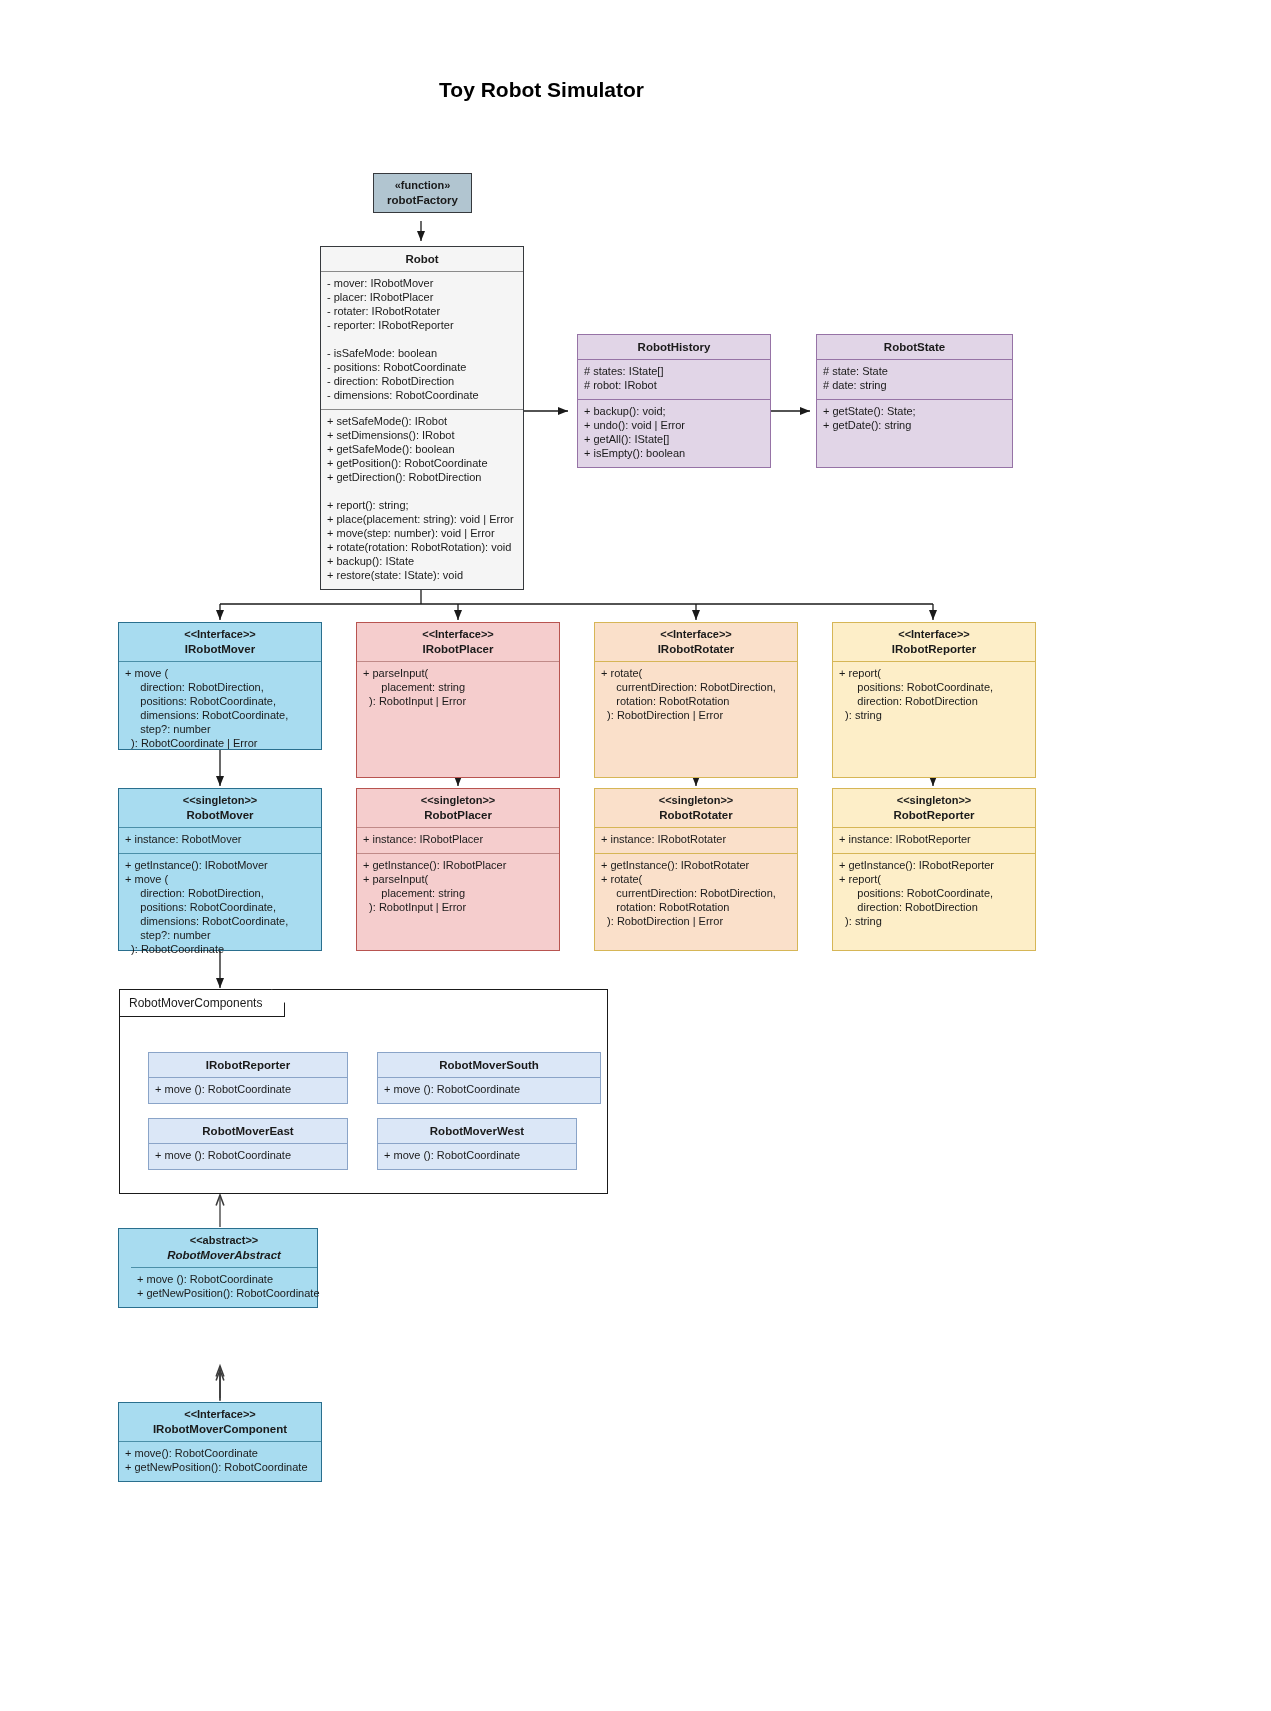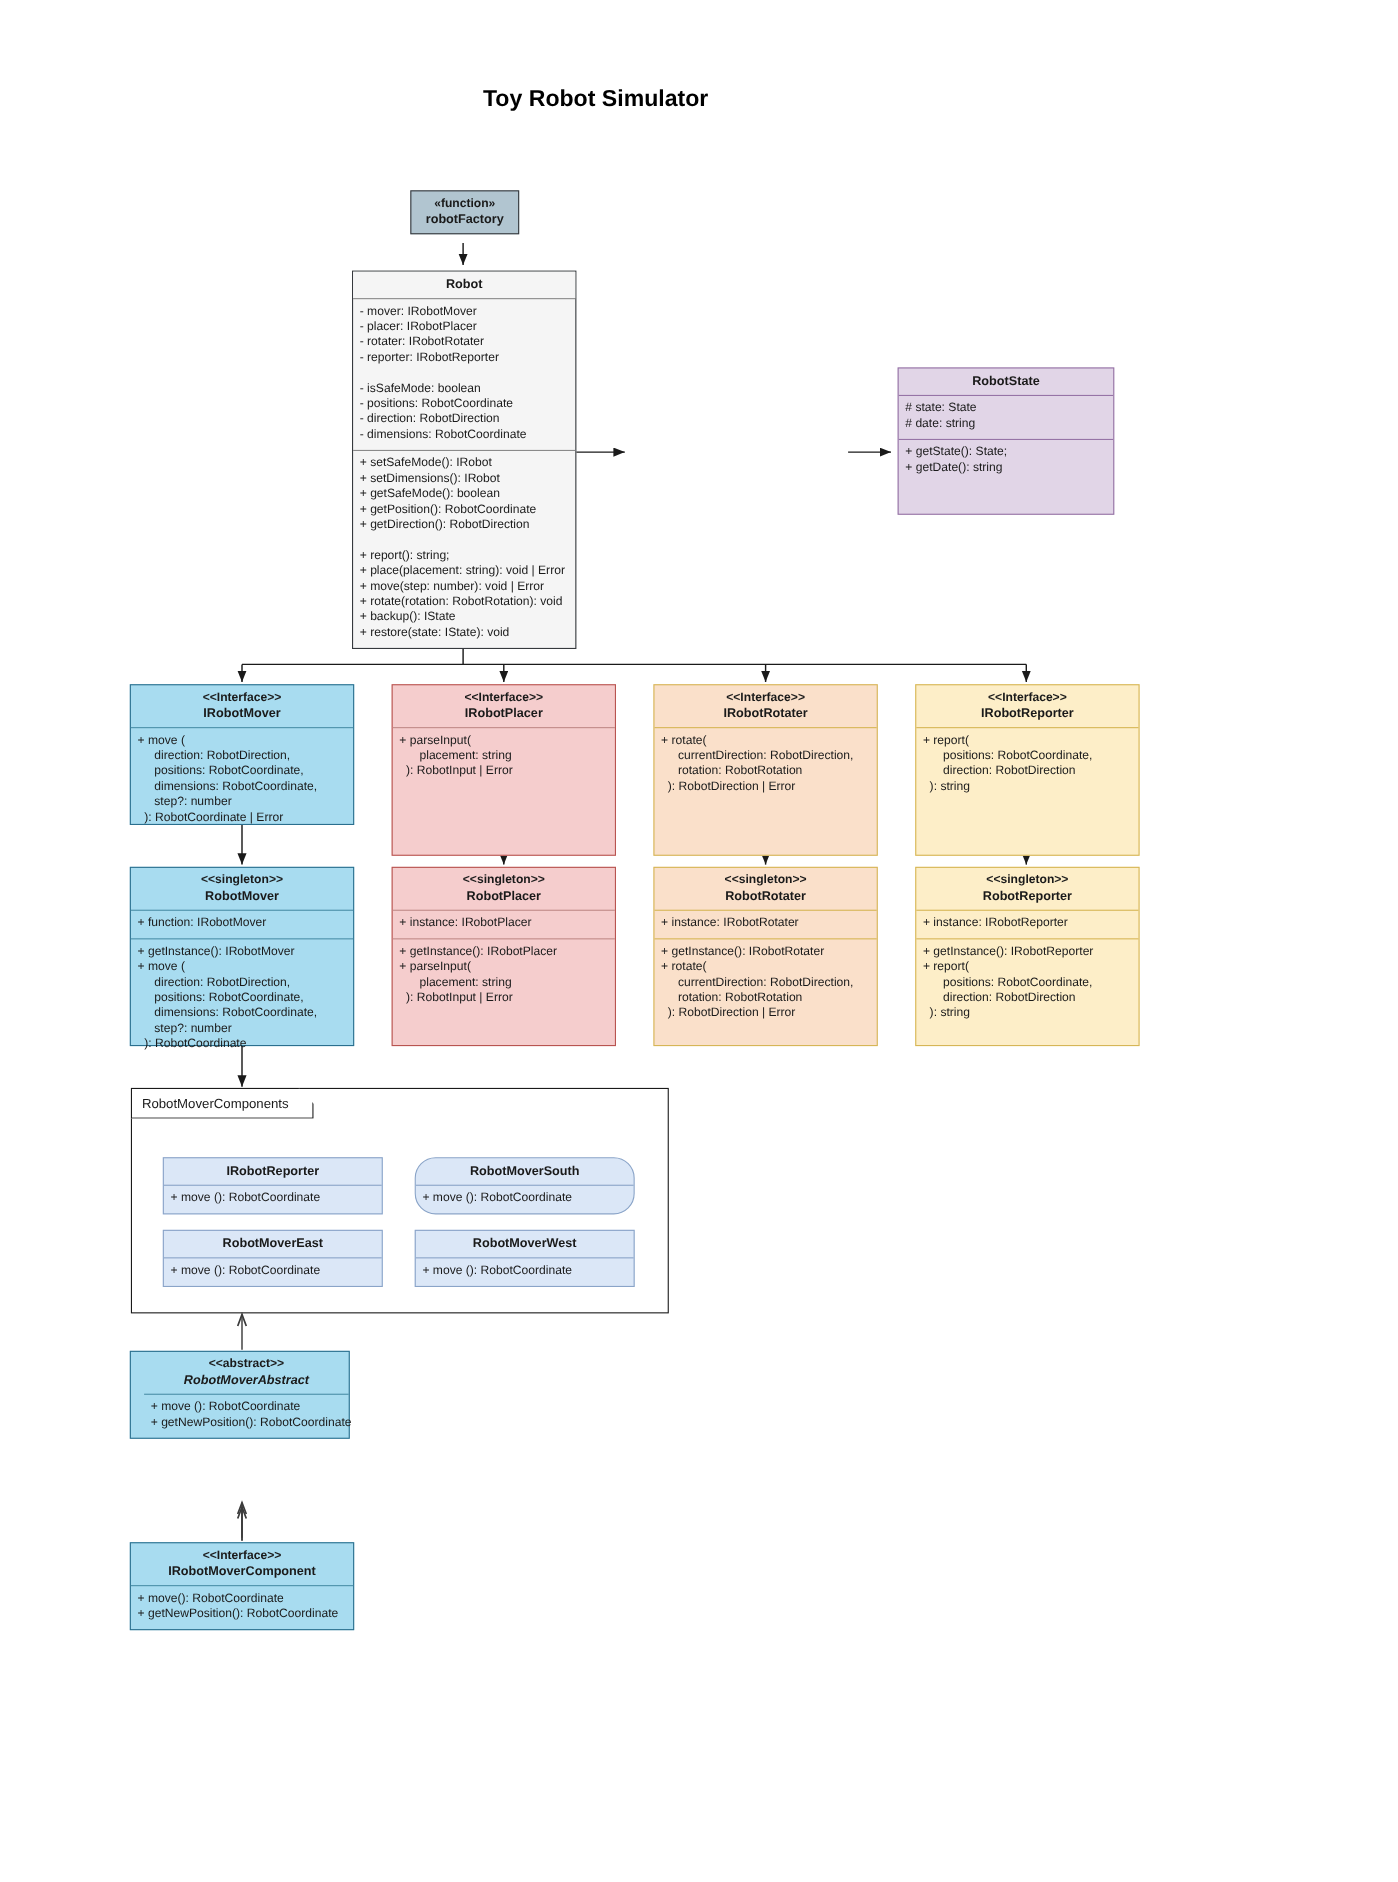--- a/index.html
+++ b/index.html
@@ -137,20 +137,31 @@
 + getDirection(): RobotDirection
 
 + report(): string;
 + place(placement: string): void | Error
 + move(step: number): void | Error
 + rotate(rotation: RobotRotation): void
 + backup(): IState
 + restore(state: IState): void</div>
   </div>
 
+  <div class="node t-purple" style="left:577px; top:334px; width:194px;">
+    <div class="hdr">
+      <span>RobotHistory</span>
+    </div>
+    <div class="sec"># states: IState[]
+# robot: IRobot</div>
+    <div class="sec" style="min-height:68px;">+ backup(): void;
++ undo(): void | Error
++ getAll(): IState[]
++ isEmpty(): boolean</div>
+  </div>
 
   <div class="node t-purple" style="left:816px; top:334px; width:197px;">
     <div class="hdr">
       <span>RobotState</span>
     </div>
     <div class="sec"># state: State
 # date: string</div>
     <div class="sec" style="min-height:68px;">+ getState(): State;
 + getDate(): string</div>
   </div>
@@ -198,21 +209,21 @@
       positions: RobotCoordinate,
       direction: RobotDirection
   ): string</div>
   </div>
 
   <div class="node t-blue" style="left:118px; top:788px; width:204px; height:163px;">
     <div class="hdr">
       <span class="stereo">&lt;&lt;singleton&gt;&gt;</span>
       <span>RobotMover</span>
     </div>
-    <div class="sec">+ function: IRobotMover</div>
+    <div class="sec">+ instance: RobotMover</div>
     <div class="sec">+ getInstance(): IRobotMover
 + move (
      direction: RobotDirection,
      positions: RobotCoordinate,
      dimensions: RobotCoordinate,
      step?: number
   ): RobotCoordinate</div>
   </div>
 
   <div class="node t-pink" style="left:356px; top:788px; width:204px; height:163px;">
@@ -256,21 +267,21 @@
   <div class="pkg" style="left:119px; top:989px; width:489px; height:205px;">
     <div class="pkg-tab">RobotMoverComponents</div>
 
     <div class="node t-lblue" style="left:28px; top:62px; width:200px;">
       <div class="hdr">
         <span>IRobotReporter</span>
       </div>
       <div class="sec">+ move (): RobotCoordinate</div>
     </div>
 
-    <div class="node t-lblue" style="left:257px; top:62px; width:200px;border-radius:19px;">
+    <div class="node t-lblue" style="left:257px; top:62px; width:224px;">
       <div class="hdr">
         <span>RobotMoverSouth</span>
       </div>
       <div class="sec">+ move (): RobotCoordinate</div>
     </div>
 
     <div class="node t-lblue" style="left:28px; top:128px; width:200px;">
       <div class="hdr">
         <span>RobotMoverEast</span>
       </div>

